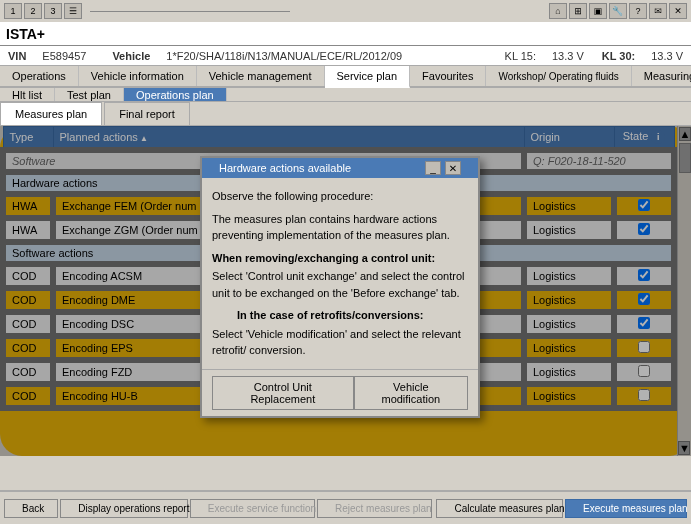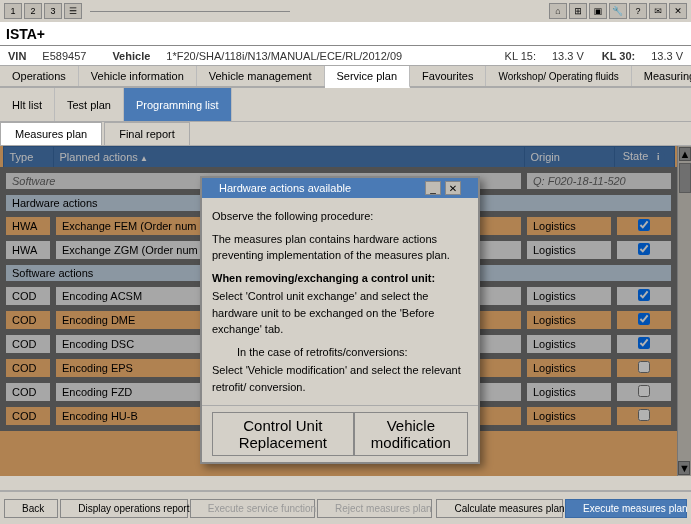--- a/index.html
+++ b/index.html
@@ -37,31 +37,31 @@
       border-bottom: 2px solid #aaa;
     }
     .toolbar-item {
       padding: 3px 12px; cursor: pointer; border-right: 1px solid #bbb;
       display: flex; align-items: center; white-space: nowrap;
     }
     .toolbar-item.active { background: #fff; border-bottom: 2px solid #fff; margin-bottom: -2px; }
 
     
     .sub-toolbar {
-      background: #d4d0c8; display: flex; align-items: stretch; height: 34px;
+      background: #d4d0c8; display: flex; align-items: stretch; height: 14px;
       border-bottom: 1px solid #aaa;
     }
     .sub-toolbar-item {
       padding: 3px 12px; cursor: pointer; border-right: 1px solid #bbb;
       display: flex; align-items: center;
     }
     .sub-toolbar-item.active { background: #4a7ab5; color: #fff; }
 
     
-    .content { background: #fdba74; position: relative; }
+    .content { background: #eab308; position: relative; border-radius: 22px; }
 
     
     .tab-bar {
       background: #d4d0c8; display: flex; height: 24px; border-bottom: 1px solid #aaa;
     }
     .tab-item {
       padding: 4px 14px; cursor: pointer; border: 1px solid #aaa; border-bottom: none;
       background: #d4d0c8; margin-right: 2px; display: flex; align-items: center;
     }
     .tab-item.active { background: #fff; }
@@ -113,21 +113,21 @@
       color: #000; font-size: 10px; display: flex; align-items: center;
       justify-content: center; cursor: pointer; margin-right: 2px;
     }
     .modal-body { padding: 10px; font-size: 11px; line-height: 1.5; }
     .modal-footer {
       display: flex; justify-content: space-between; padding: 6px 10px;
       border-top: 1px solid #aaa;
     }
     .modal-btn {
       padding: 4px 10px; background: #d4d0c8; border: 1px solid #888;
-      cursor: pointer; font-size: 15px; min-width: 80px; text-align: center;
+      cursor: pointer; font-size: 11px; min-width: 80px; text-align: center;
     }
 
     
     .bottom-bar {
       position: absolute; bottom: 0; left: 0; width: 100%; height: 34px;
       background: #d4d0c8; border-top: 2px solid #aaa;
       display: flex; align-items: center; gap: 2px; padding: 2px 4px;
     }
     .bottom-btn {
       padding: 3px 17px; background: #d4d0c8; border: 1px solid #888;
@@ -188,21 +188,21 @@
   <div class="toolbar-item">Vehicle management</div>
   <div class="toolbar-item active">Service plan</div>
   <div class="toolbar-item">Favourites</div>
   <div class="toolbar-item" style="font-size:10px;">Workshop/ Operating fluids</div>
   <div class="toolbar-item">Measuring devices</div>
 </div>
 
 <div class="sub-toolbar">
   <div class="sub-toolbar-item">Hlt list</div>
   <div class="sub-toolbar-item">Test plan</div>
-  <div class="sub-toolbar-item active">Programming list</div>
+  <div class="sub-toolbar-item active">Operations plan</div>
 </div>
 
 <div class="tab-bar">
   <div class="tab-item active">Measures plan</div>
   <div class="tab-item">Final report</div>
 </div>
 
 <div class="content" style="height:330px; position:relative;">
   <div class="table-container" style="height:300px; overflow:hidden; padding-right:14px;">
     <table class="main-table">
@@ -299,22 +299,22 @@
       <span>Hardware actions available</span>
       <div style="display:flex;gap:2px;">
         <div class="modal-icon-btn">_</div>
         <div class="modal-close-btn">✕</div>
       </div>
     </div>
     <div class="modal-body">
       <p style="margin-bottom:6px;">Observe the following procedure:</p>
       <p style="margin-bottom:6px;">The measures plan contains hardware actions preventing implementation of the measures plan.</p>
       <p style="margin-bottom:2px;font-weight:bold;">When removing/exchanging a control unit:</p>
-      <p style="margin-bottom:6px;">Select 'Control unit exchange' and select the hardware unit to be exchanged on the 'Before exchange' tab.</p>
-      <p style="margin-bottom:2px;font-weight:normal;padding-left:25px;">In the case of retrofits/conversions:</p>
+      <p style="margin-bottom:6px;">Select 'Control unit exchange' and select the control unit to be exchanged on the 'Before exchange' tab.</p>
+      <p style="margin-bottom:2px;font-weight:bold;padding-left:25px;">In the case of retrofits/conversions:</p>
       <p>Select 'Vehicle modification' and select the relevant retrofit/ conversion.</p>
     </div>
     <div class="modal-footer">
       <button class="modal-btn">Control Unit Replacement</button>
       <button class="modal-btn">Vehicle modification</button>
     </div>
   </div>
 </div>
 
 <div class="bottom-bar">

